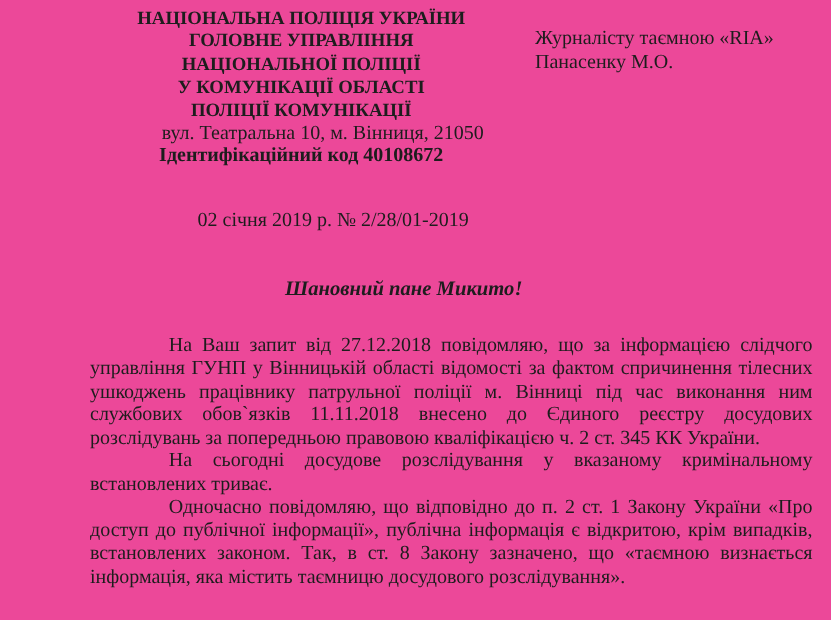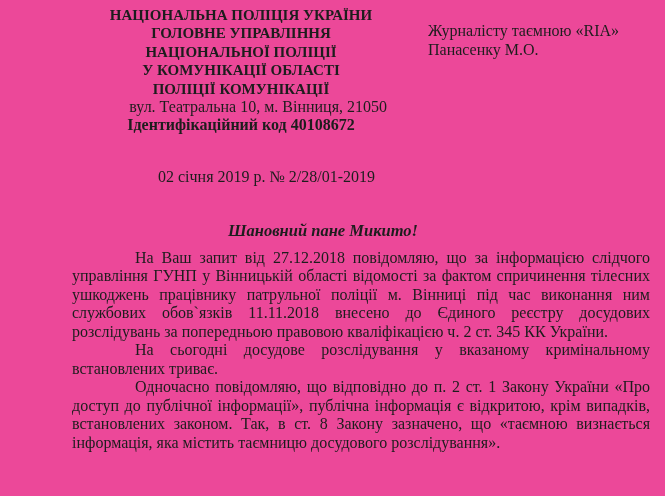--- a/index.html
+++ b/index.html
@@ -69,21 +69,21 @@
     top: 221px;
     font-size: 16.5px;
     font-weight: bold;
     font-style: italic;
     white-space: nowrap;
   }
   
   .letter-body {
     position: absolute;
     left: 72px;
-    top: 249px;
+    top: 268px;
     width: 578px;
     font-size: 16px;
     line-height: 18.45px;
     text-align: justify;
   }
   .letter-body p {
     margin: 0;
     padding: 0;
     text-indent: 63px;
   }

